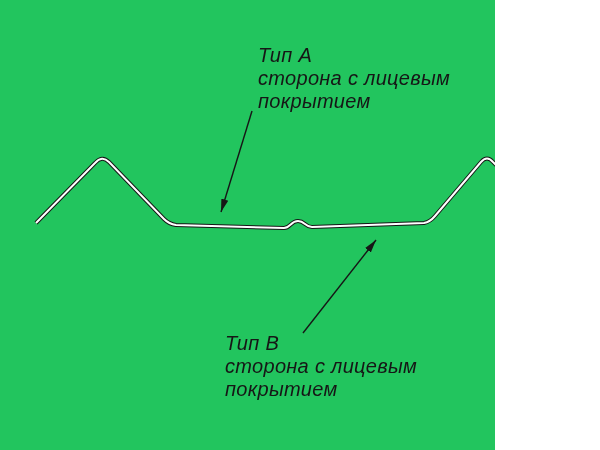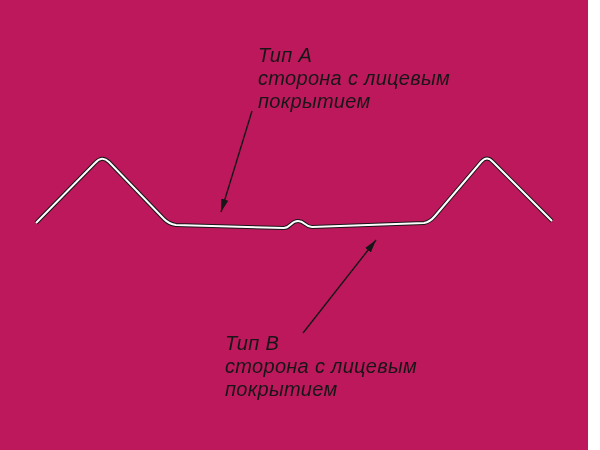--- a/index.html
+++ b/index.html
@@ -2,23 +2,23 @@
 <html><head>
 <meta charset="utf-8">
 <style>
   html, body {
     margin: 0;
     padding: 0;
     background: #ffffff;
   }
   .stage {
     position: relative;
-    width: 588px;
+    width: 495px;
     height: 450px;
-    background: #be185d;
+    background: #22c55e;
     overflow: hidden;
     font-family: "Liberation Sans", sans-serif;
   }
   svg {
     display: block;
   }
   .label-text {
     font-family: "Liberation Sans", sans-serif;
     font-style: italic;
     font-size: 20px;

